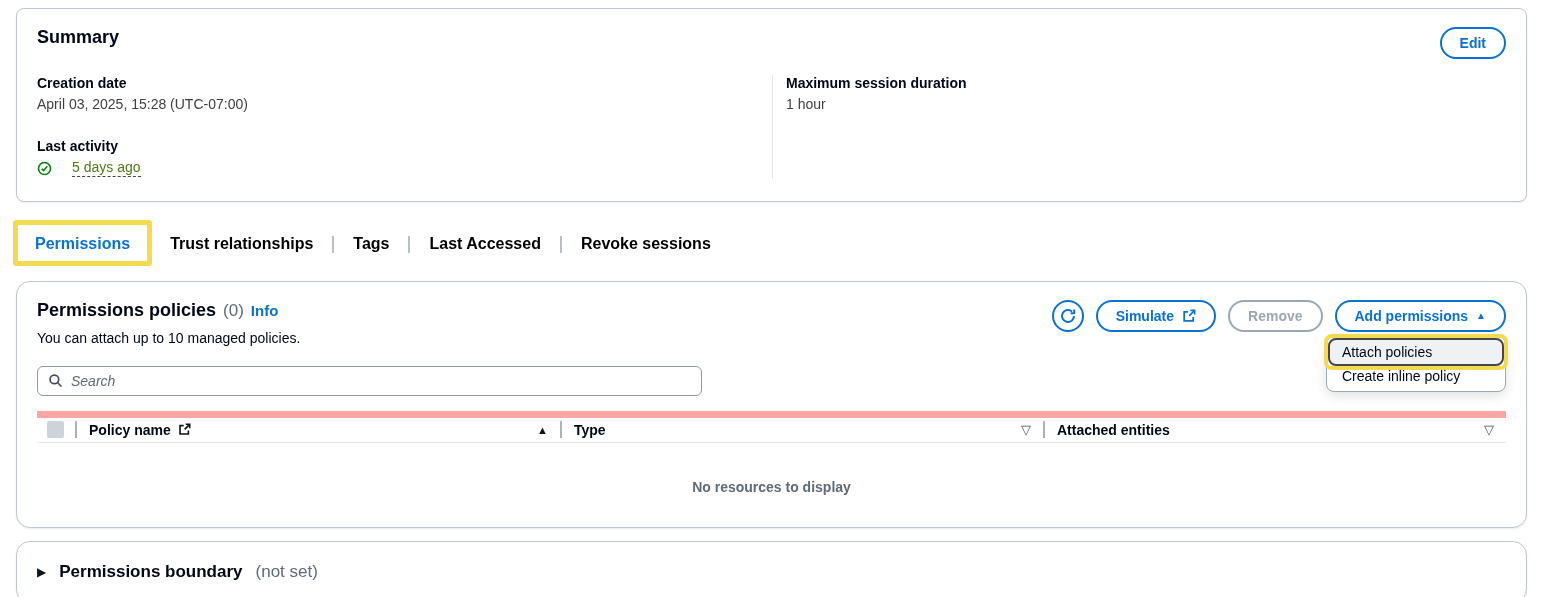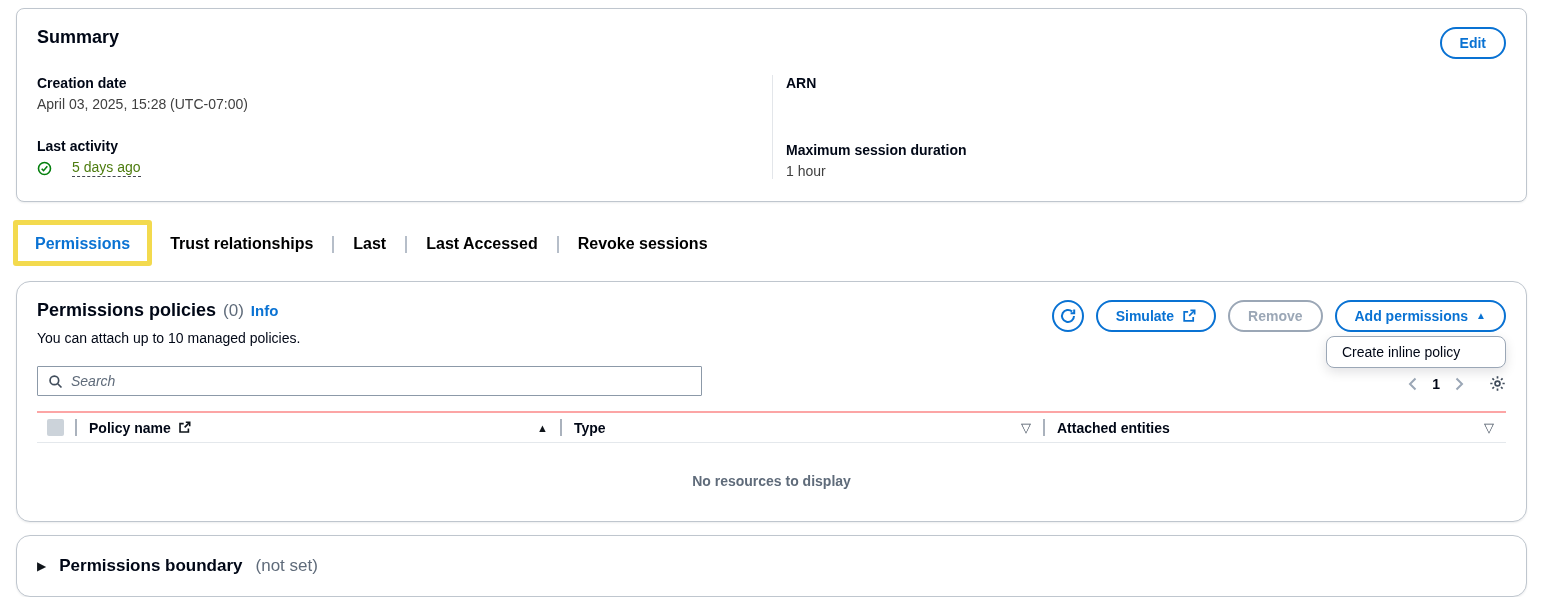--- a/index.html
+++ b/index.html
@@ -74,43 +74,43 @@
   }
   .menu-item { padding:4px 12px; font-size:14px; cursor:pointer; border-radius:6px; white-space:nowrap; }
   .menu-item.selected { position:relative; background:#f0f1f3; outline:2px solid #424650; }
   .annot-ring-menu {
     position:absolute; inset:-6px -6px -6px -6px;
     border:4px solid #f3da4e; border-radius:8px; pointer-events:none;
   }
 
   .controls { display:flex; align-items:flex-end; gap:10px; padding:0 20px; margin-top:20px; }
   .search-box {
-    width:665px; height:30px; border:1px solid #8c99a8; border-radius:1px;
+    width:665px; height:30px; border:1px solid #8c99a8; border-radius:6px;
     display:flex; align-items:center; gap:8px; padding:12px 10px; background:#fff;
   }
   .search-box input {
     flex:1; border:none; outline:none; font-size:14px; font-family:inherit; color:#000716; background:transparent;
   }
   .search-box input::placeholder { font-style:italic; color:#5f6b7a; }
   .filter-group { width:332px; }
   .filter-label { font-weight:700; margin-bottom:9px; }
   .select {
     height:30px; border:1px solid #8c99a8; border-radius:8px; background:#fff;
     display:flex; align-items:center; justify-content:space-between; padding:0 12px; cursor:pointer;
   }
   .select .caret { color:#0972d3; }
 
   .pagination { margin-left:auto; display:flex; align-items:center; gap:15px; padding-bottom:4px; }
   .page-btn { display:flex; align-items:center; cursor:pointer; }
   .page-num { font-weight:700; }
   .gear-btn { margin-left:10px; cursor:pointer; display:flex; align-items:center; }
 
   .table-head {
-    display:flex; align-items:center; height:32px; margin:15px 20px 6px;
-    border-top:2px solid #fca5a5; border-bottom:1px solid #e4e8ec;
+    display:flex; align-items:center; height:32px; margin:15px 20px 12px;
+    border-top:7px solid #fca5a5; border-bottom:1px solid #e4e8ec;
   }
   .th { display:flex; align-items:center; gap:7px; font-weight:700; padding:0 12px; }
   .th-check { width:38px; padding:0 0 0 10px; }
   .checkbox { width:17px; height:17px; background:#ccd3da; border-radius:2px; cursor:pointer; display:inline-block; }
   .col-sep { width:2px; height:17px; background:#aab2bd; }
   .th-name { flex:0 0 483px; }
   .th-type { flex:0 0 481px; }
   .th-entities { flex:1; }
   .trail { margin-left:auto; }
   .sort-icon { font-size:11px; color:#0f141a; }
@@ -151,43 +151,39 @@
                   <path d="M5 8.3l2 2 4-4.6" fill="none" stroke="#037f0c" stroke-width="1.7"></path>
                 </svg>
             </span>
             <span class="txt">5 days ago</span>
           </div>
         </div>
       </div>
       <div class="v-divider"></div>
       <div class="col-right">
         <div class="field">
-          <div class="f-label">ARN</div>
-          <div class="f-value arn-space"></div>
-        </div>
-        <div class="field">
           <div class="f-label">Maximum session duration</div>
           <div class="f-value">1 hour</div>
         </div>
       </div>
     </div>
   </section>
 
   <nav class="tabs">
     <div class="tab active">
       <span>Permissions</span>
       <span class="annot-ring"></span>
     </div>
     <span class="tab-sep"></span>
     <div class="tab">
       <span>Trust relationships</span>
     </div>
     <span class="tab-sep"></span>
     <div class="tab">
-      <span>Last</span>
+      <span>Tags</span>
     </div>
     <span class="tab-sep"></span>
     <div class="tab">
       <span>Last Accessed</span>
     </div>
     <span class="tab-sep"></span>
     <div class="tab">
       <span>Revoke sessions</span>
     </div>
   </nav>
@@ -221,20 +217,24 @@
               </svg>
           </span>
         </button>
         <button class="btn disabled">Remove</button>
         <div class="dropdown-wrap">
           <button class="btn">
             <span>Add permissions</span>
             <span class="caret">▲</span>
           </button>
           <div class="menu">
+            <div class="menu-item selected">
+              <span>Attach policies</span>
+              <span class="annot-ring-menu"></span>
+            </div>
             <div class="menu-item">
               <span>Create inline policy</span>
             </div>
           </div>
         </div>
       </div>
     </div>
 
     <div class="controls">
       <div class="search-box">

